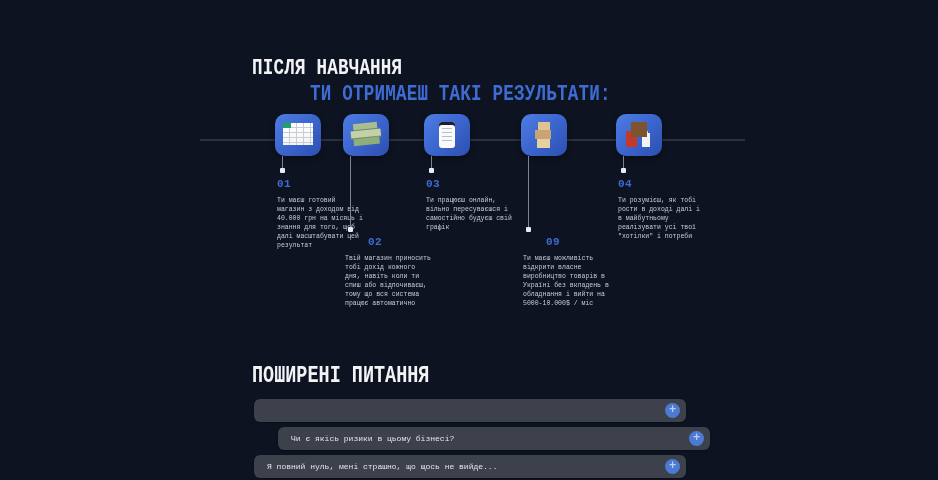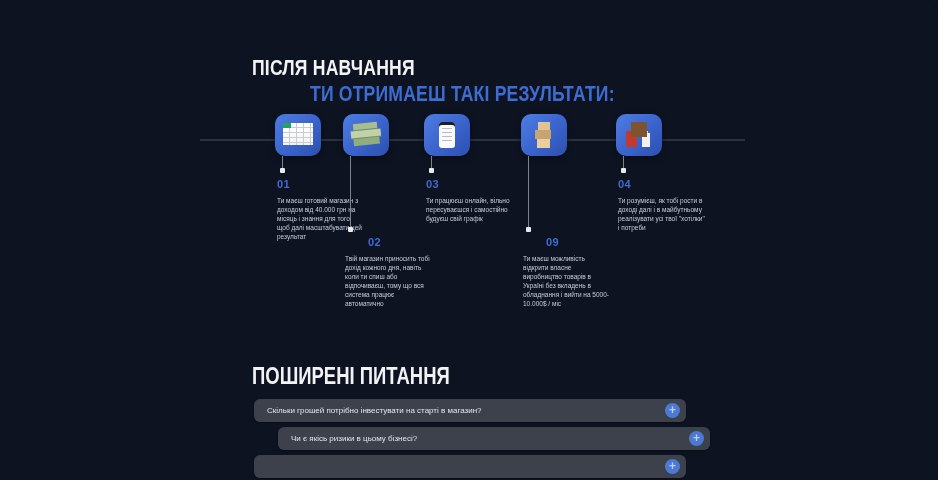--- a/index.html
+++ b/index.html
@@ -1,19 +1,19 @@
 <!DOCTYPE html>
 <html><head>
 <meta charset="utf-8">
 <style>
   html,body{margin:0;padding:0;background:#0d1321;}
   .canvas{
     position:relative;width:938px;height:480px;overflow:hidden;
     background:#0d1321;
-    font-family:Liberation Sans, sans-serif;
+    font-family:Liberation Mono, monospace;
     border-radius:15px;
   }
   
   .hdr{position:absolute;left:252px;top:56px;}
   .h1{
     color:#f2f3f5;font-size:20px;font-weight:800;letter-spacing:.2px;
     transform:scaleX(.88) scaleY(1.12);transform-origin:0 50%;white-space:nowrap;
   }
   .h2{
     color:#3e6cd3;font-size:20px;font-weight:800;letter-spacing:.2px;margin-top:3px;
@@ -154,25 +154,25 @@
     <div class="conn"></div>
     <div class="dot"></div>
     <div class="tl-num">04</div>
     <div class="tl-text">Ти розумієш, як тобі рости в доході далі і в майбутньому реалізувати усі твої "хотілки" і потреби</div>
   </div>
     </div>
 
   <div class="faq-title">ПОШИРЕНІ ПИТАННЯ</div>
   <div id="faq-items">
       <div class="faq-item" style="top: 399px;">
-    <div class="faq-q">Скільки грошей потрібно інвестувати на старті в магазин?</div>
     <div class="plus">+</div>
   </div>
       <div class="faq-item" style="top: 427px; margin-left: 24px;">
     <div class="faq-q">Чи є якісь ризики в цьому бізнесі?</div>
     <div class="plus">+</div>
   </div>
       <div class="faq-item" style="top: 455px;">
+    <div class="faq-q">Я повний нуль, мені страшно, що щось не вийде...</div>
     <div class="plus">+</div>
   </div>
     </div>
 
 </div>
 
 </body></html>

